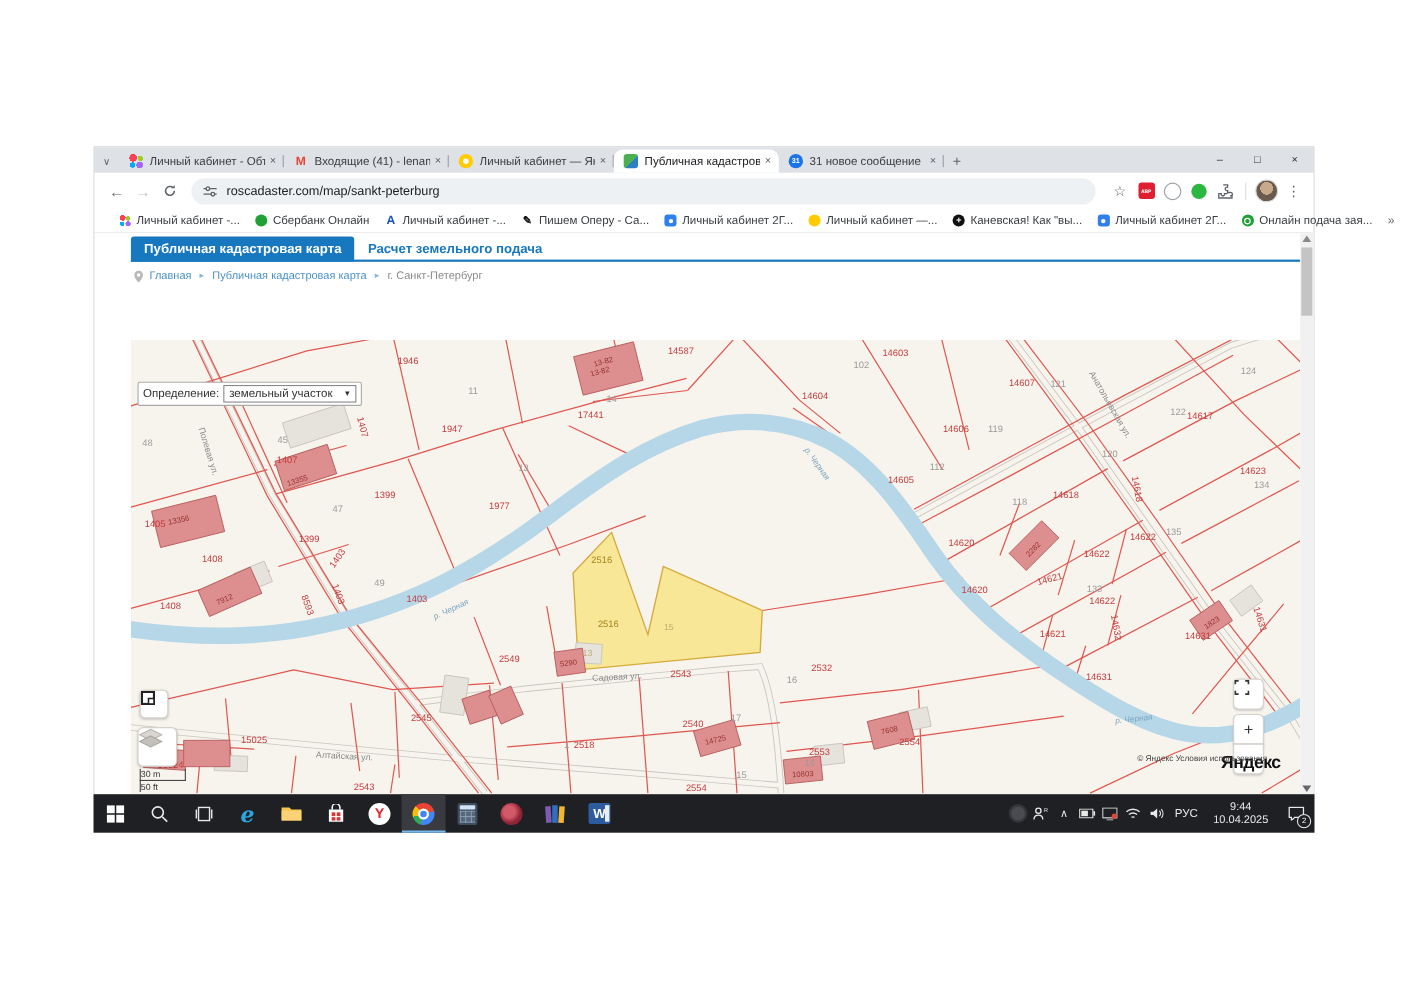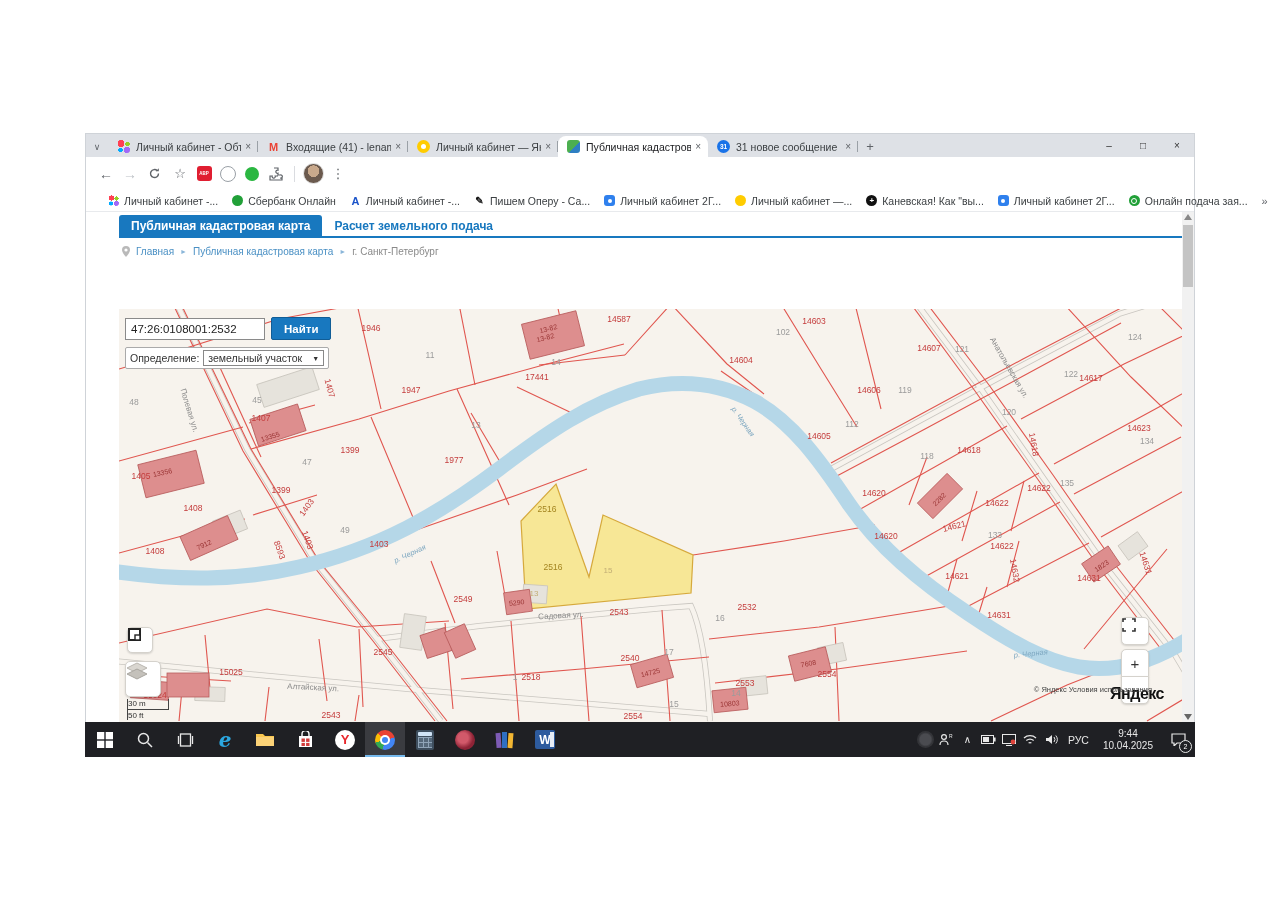--- a/index.html
+++ b/index.html
@@ -175,20 +175,31 @@
     </div>
 
     <div class="toolbar">
       <div class="navbtn">←</div>
       <div class="navbtn disabled">→</div>
       <div class="navbtn">
         <svg width="13" height="13" viewBox="0 0 13 13">
             <path d="M10.5 6.5a4 4 0 1 1-1.2-2.8" stroke="#5f6368" stroke-width="1.4" fill="none"></path>
             <path d="M10.8 1.2v3h-3z" fill="#5f6368"></path>
           </svg>
+      </div>
+      <div class="omnibox">
+        <svg width="14" height="12" viewBox="0 0 14 12">
+            <g stroke="#5f6368" stroke-width="1.3">
+              <line x1="1" y1="3.5" x2="13" y2="3.5"></line>
+              <line x1="1" y1="8.5" x2="13" y2="8.5"></line>
+              <circle cx="5" cy="3.5" r="1.6" fill="#fff"></circle>
+              <circle cx="9.5" cy="8.5" r="1.6" fill="#fff"></circle>
+            </g>
+          </svg>
+        <span class="url">roscadaster.com/map/sankt-peterburg</span>
       </div>
       <div class="ext">☆</div>
       <div class="ext">
           <span class="ext-abp">ABP</span>
         </div>
       <div class="ext">
           <span class="ext-globe"></span>
         </div>
       <div class="ext">
           <span class="ext-green"></span>
@@ -438,24 +449,20 @@
               <text x="68" y="102" class="ml-street" transform="rotate(73 68 102)">Полевая ул.</text>
               <text x="442" y="309" class="ml-street" transform="rotate(-3 442 309)">Садовая ул.</text>
               <text x="194" y="381" class="ml-street" transform="rotate(3 194 381)">Алтайская ул.</text>
               <text x="888" y="60" class="ml-street" transform="rotate(60 888 60)">Анатольевская ул.</text>
               <text x="622" y="114" class="ml-river" transform="rotate(55 622 114)">р. Черная</text>
               <text x="912" y="347" class="ml-river" transform="rotate(-6 912 347)">р. Черная</text>
               <text x="292" y="247" class="ml-river" transform="rotate(-25 292 247)">р. Черная</text>
             </g>
         </svg>
 
-        <div class="searchrow">
-          <input class="searchinput" value="47:26:0108001:2532" style="">
-          <button class="searchbtn">Найти</button>
-        </div>
         <div class="filterrow">
           <span>Определение:</span>
           <span class="filtersel">
             <span>земельный участок</span>
             <span class="dd">▼</span>
           </span>
         </div>
         <div class="mapbtn measure">
           <svg width="13" height="13" viewBox="0 0 13 13">
               <rect x="1" y="1" width="11" height="11" fill="none" stroke="#222" stroke-width="2"></rect>

